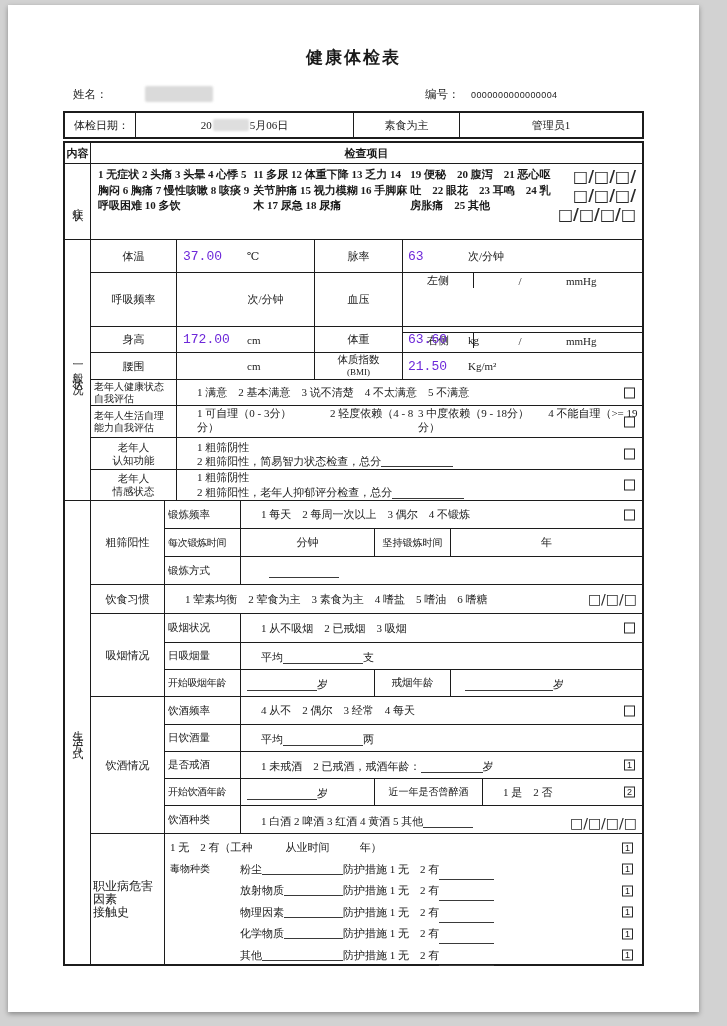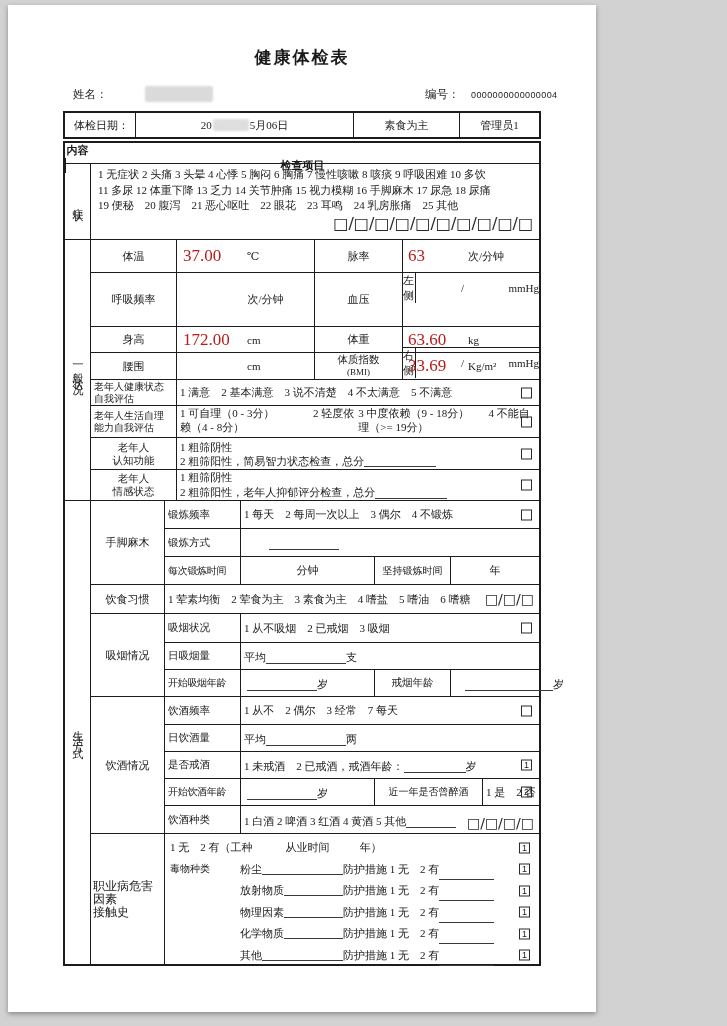--- a/index.html
+++ b/index.html
@@ -2,21 +2,21 @@
 <html><head>
 <meta charset="utf-8">
 <style>
   html,body{margin:0;padding:0;}
   body{
     width:727px;height:1026px;background:#d2d2d2;position:relative;
     font-family:"Liberation Serif","DejaVu Serif",serif;color:#1a1a1a;
     overflow:hidden;
   }
   .page{
-    position:absolute;left:8px;top:5px;width:588px;height:1007px;background:#ffffff;
+    position:absolute;left:8px;top:5px;width:691px;height:1007px;background:#ffffff;
     box-shadow:0 2px 5px rgba(0,0,0,.35);
   }
   .title{
     text-align:center;padding-top:41px;font-size:17px;font-weight:bold;letter-spacing:2px;
   }
   
   .meta{position:relative;margin:15px 55px 0;height:22px;font-size:11.5px;}
   .nm-lab{position:absolute;left:10px;top:3px;}
   .nm-blur{position:absolute;left:82px;top:2px;width:68px;height:16px;background:#dadada;border-radius:2px;filter:blur(1px);}
   .no-lab{position:absolute;left:362px;top:3px;}
@@ -27,56 +27,56 @@
   .toptable .tc:first-child{border-left:none;justify-content:flex-start;padding-left:9px;width:70px;}
   .tc.date{width:218px;}
   .tc.phys{width:106px;}
   .tc.pval{flex:1;}
   .dt-blur{display:inline-block;width:36px;height:12px;background:#dedede;border-radius:2px;filter:blur(1px);margin:0 1px;}
   
   .main{margin:2px 55px 0;border:2px solid #1c1c1c;font-size:11px;}
   .r{display:flex;border-top:1px solid #1c1c1c;align-items:stretch;box-sizing:border-box;}
   .c{border-left:1px solid #1c1c1c;display:flex;align-items:center;box-sizing:border-box;min-width:0;position:relative;}
   .c:first-child{border-left:none;}
-  .hdr{display:flex;height:20px;flex-direction:column;}
+  .hdr{display:flex;height:20px;}
   .hdr .hc{width:25px;display:flex;align-items:center;justify-content:center;font-weight:bold;}
   .hdr .hi{flex:1;border-left:1px solid #1c1c1c;display:flex;align-items:center;justify-content:center;font-weight:bold;}
   .sec{display:flex;border-top:1px solid #1c1c1c;}
   .sec-label{width:25px;display:flex;align-items:center;justify-content:center;
     writing-mode:vertical-lr;text-orientation:upright;letter-spacing:6px;box-sizing:border-box;}
   .sec-body{flex:1;border-left:1px solid #1c1c1c;min-width:0;}
   .sec-body > .r:first-child,.sec-body > .grp:first-child{border-top:none;}
   .grp{display:flex;border-top:1px solid #1c1c1c;}
   .grp-label{width:73px;display:flex;align-items:center;justify-content:center;box-sizing:border-box;}
   .grp-body{flex:1;border-left:1px solid #1c1c1c;min-width:0;}
   .grp-body > .r:first-child{border-top:none;}
   
-  .symp{height:75px;padding:3px 6px 2px 7px;display:flex;flex-direction:column;box-sizing:border-box;}
+  .symp{height:75px;padding:3px 6px 2px 7px;display:flex;flex-direction:row;box-sizing:border-box;font-weight:bold;}
   .symp .ln{line-height:15.5px;}
   .sym-boxes{text-align:right;margin-top:0px;font-size:16px;line-height:19px;
     font-family:"DejaVu Sans","Liberation Sans",sans-serif;color:#2a2a2a;}
   .pre{white-space:pre-wrap;}
   
   .gl{width:85px;justify-content:center;}
   .gl.two{flex-direction:column;justify-content:center;align-items:flex-start;padding-left:3px;font-size:10px;line-height:12px;}
   .gl.twoc{flex-direction:column;justify-content:center;align-items:center;font-size:10.5px;line-height:13px;}
   .gv{width:138px;padding-left:6px;}
   .gv .vv{width:64px;flex:none;}
   .gl2{width:88px;justify-content:center;}
   .gl2.two{flex-direction:column;font-size:10.5px;line-height:12px;}
   .ev{flex:1;padding-left:5px;}
   .ev .vv{width:60px;flex:none;}
-  .v{font-family:Liberation Serif, serif;font-size:17px;color:#b91c1c;}
+  .v{font-family:Liberation Mono, monospace;font-size:13px;color:#6d28d9;}
   .bpcol{flex:1;flex-direction:column;align-items:stretch;padding:0;gap:44px;}
   .bp-r{flex:1;display:flex;align-items:stretch;}
   .bp-r + .bp-r{border-top:1px solid #1c1c1c;}
   .bp-side{width:70px;display:flex;align-items:center;justify-content:center;}
   .bp-rest{flex:1;border-left:1px solid #1c1c1c;display:flex;align-items:center;}
   .bp-slash{width:92px;text-align:center;}
-  .opt{flex:1;padding-left:3px;position:relative;}
+  .opt{flex:1;padding-left:20px;position:relative;}
   
   .il{width:75px;justify-content:flex-start;padding-left:3px;font-size:10.5px;}
   .il.sm{font-size:10px;letter-spacing:-0.3px;}
   .mid134{width:134px;}
   .mid76{width:76px;justify-content:center;font-size:10px;}
   .mid108{width:108px;justify-content:center;font-size:10px;}
   
   .ul{display:inline-block;border-bottom:1px solid #3a3a3a;height:12px;flex:none;}
   .cb{width:11px;height:11px;border:1px solid #2a2a2a;box-sizing:border-box;flex:none;}
   .cb.abs,.nb.abs{position:absolute;right:7px;top:50%;transform:translateY(-50%);}
@@ -199,21 +199,21 @@
           <div class="c gl">腰围</div>
           <div class="c gv">
             <span class="vv"></span>
             <span>cm</span>
           </div>
           <div class="c gl2 two">
             <span>体质指数</span>
             <span style="font-size:9px;">(BMI)</span>
           </div>
           <div class="c ev">
-            <span class="v vv">33.69</span>
+            <span class="v vv">21.50</span>
             <span>Kg/m²</span>
           </div>
         </div>
 
         <div class="r h26">
           <div class="c gl two">
             <span>老年人健康状态</span>
             <span>自我评估</span>
           </div>
           <div class="c opt">
@@ -265,40 +265,40 @@
         </div>
 
       </div>
     </div>
 
     <div class="sec">
       <div class="sec-label">生活方式</div>
       <div class="sec-body">
 
         <div class="grp">
-          <div class="grp-label">手脚麻木</div>
+          <div class="grp-label">粗筛阳性</div>
           <div class="grp-body">
             <div class="r h27">
               <div class="c il">锻炼频率</div>
               <div class="c opt">
                 <span class="pre">1 每天    2 每周一次以上    3 偶尔    4 不锻炼</span>
                 <span class="cb abs"></span>
-              </div>
-            </div>
-            <div class="r h28">
-              <div class="c il">锻炼方式</div>
-              <div class="c" style="flex:1;align-items:flex-end;padding-bottom:6px;">
-                <span class="ul" style="width:70px;margin-left:28px;"></span>
               </div>
             </div>
             <div class="r h28">
               <div class="c il sm">每次锻炼时间</div>
               <div class="c mid134" style="justify-content:center;">分钟</div>
               <div class="c mid76">坚持锻炼时间</div>
               <div class="c" style="flex:1;justify-content:center;">年</div>
+            </div>
+            <div class="r h28">
+              <div class="c il">锻炼方式</div>
+              <div class="c" style="flex:1;align-items:flex-end;padding-bottom:6px;">
+                <span class="ul" style="width:70px;margin-left:28px;"></span>
+              </div>
             </div>
           </div>
         </div>
 
         <div class="grp">
           <div class="grp-label">饮食习惯</div>
           <div class="grp-body">
             <div class="r h28">
               <div class="c opt">
                 <span class="pre">1 荤素均衡    2 荤食为主    3 素食为主    4 嗜盐    5 嗜油    6 嗜糖</span>
@@ -340,21 +340,21 @@
             </div>
           </div>
         </div>
 
         <div class="grp">
           <div class="grp-label">饮酒情况</div>
           <div class="grp-body">
             <div class="r h27">
               <div class="c il">饮酒频率</div>
               <div class="c opt">
-                <span class="pre">1 从不    2 偶尔    3 经常    7 每天</span>
+                <span class="pre">4 从不    2 偶尔    3 经常    4 每天</span>
                 <span class="cb abs"></span>
               </div>
             </div>
             <div class="r h27">
               <div class="c il">日饮酒量</div>
               <div class="c opt" style="align-items:flex-end;padding-bottom:4px;">
                 <span>平均</span>
                 <span class="ul" style="width:80px;margin-bottom:1px;"></span>
                 <span>两</span>
               </div>

